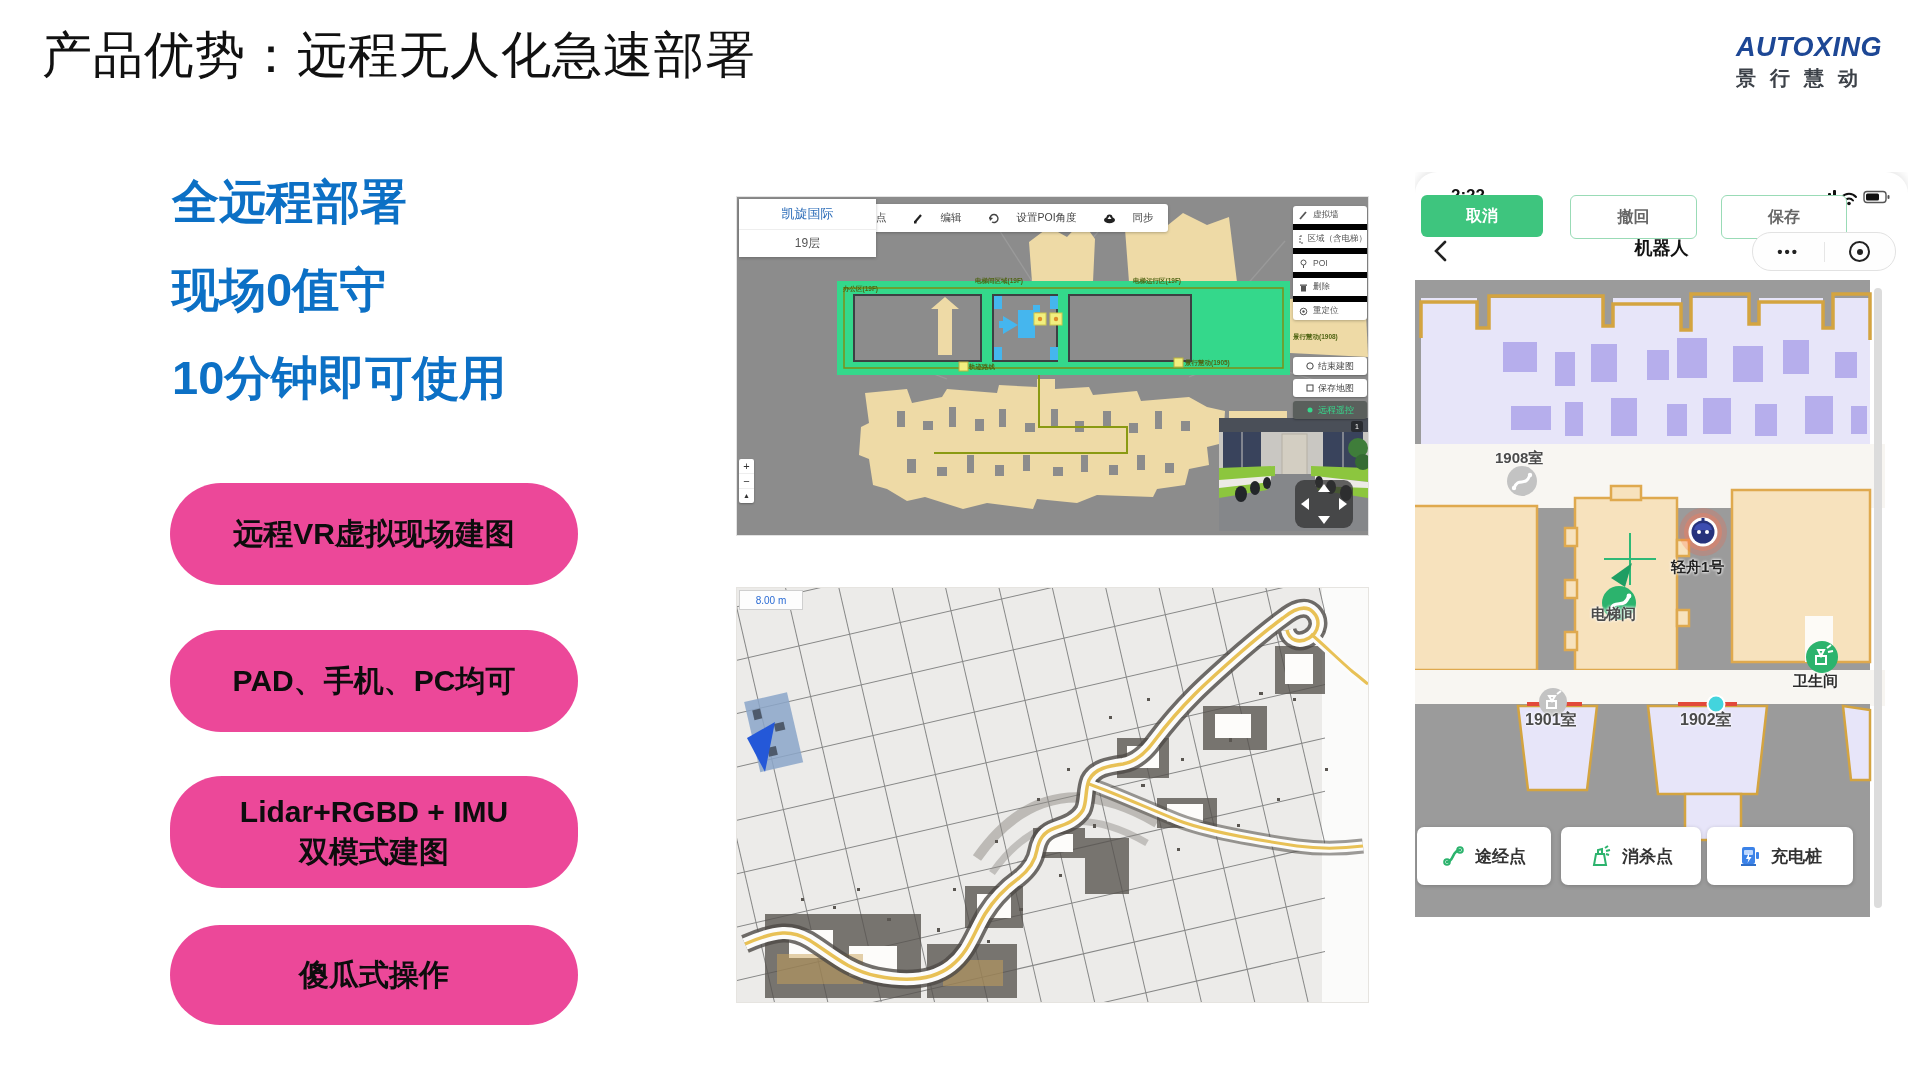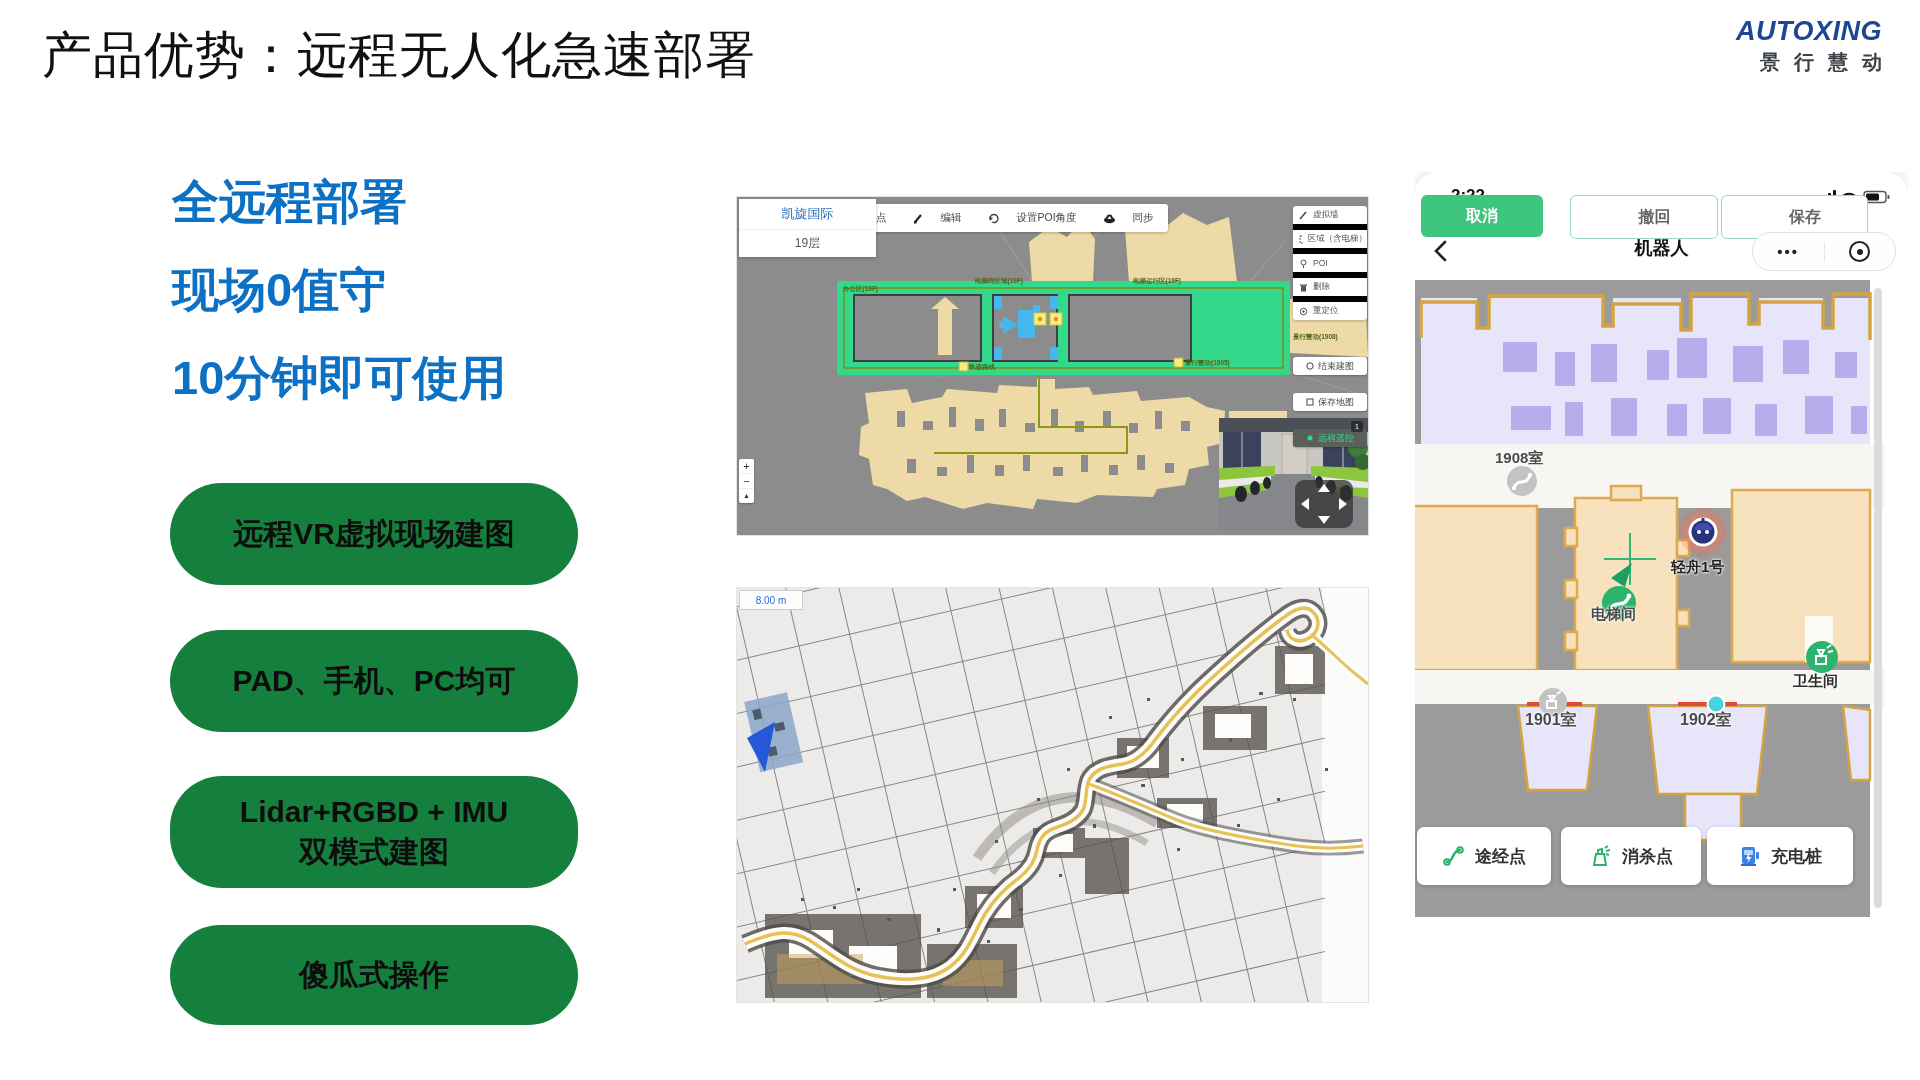--- a/index.html
+++ b/index.html
@@ -2,48 +2,48 @@
 <html><head>
 <meta charset="utf-8">
 <style>
   html,body{margin:0;padding:0;background:#fff;}
   body{width:1920px;height:1080px;position:relative;overflow:hidden;
        font-family:"Liberation Sans",sans-serif;-webkit-font-smoothing:antialiased;}
   .abs{position:absolute;}
 
   
   .slide-title{left:42px;top:22px;font-size:50px;font-weight:400;color:#111;letter-spacing:1px;}
-  .logo{right:38px;top:16px;text-align:right;margin-left:48px;}
+  .logo{right:38px;top:32px;text-align:left;margin-left:48px;}
   .logo .brand{font-size:27px;font-weight:800;font-style:italic;color:#1d4795;letter-spacing:.5px;}
   .logo .cn{margin-top:2px;font-size:20px;font-weight:700;color:#3c4148;letter-spacing:14px;margin-right:-14px;}
 
   
   .hl{left:172px;top:158px;color:#0c70c5;font-weight:800;line-height:88px;font-size:47px;}
-  .pill{left:170px;width:408px;background:#15803d;border-radius:52px;
+  .pill{left:170px;width:408px;background:#ec4899;border-radius:52px;
         display:flex;flex-direction:column;align-items:center;justify-content:center;
         font-size:30px;font-weight:700;color:#0d0d0d;line-height:40px;text-align:center;}
   .pill .l2:empty{display:none;}
 
   
   .console{left:737px;top:197px;width:631px;height:338px;background:#8c8c8c;
            box-shadow:0 0 0 1px #e3e3e3;overflow:hidden;}
   .dropdown{left:2px;top:2px;width:137px;background:#fff;box-shadow:0 1px 3px rgba(0,0,0,.25);z-index:6;}
   .dropdown .r1{height:30px;display:flex;align-items:center;justify-content:center;
                 color:#2b6cb8;font-size:13px;border-bottom:1px solid #eee;}
   .dropdown .r2{height:27px;display:flex;align-items:center;justify-content:center;color:#555;font-size:12px;}
   .ctoolbar{left:56px;top:7px;height:28px;background:#fff;border-radius:3px;z-index:5;
             box-shadow:0 1px 3px rgba(0,0,0,.25);display:flex;align-items:center;padding:0 14px;gap:26px;}
   .ctool{display:flex;align-items:center;gap:17px;font-size:10.5px;color:#444;white-space:nowrap;cursor:pointer;}
   .toolspanel{left:556px;top:9px;width:74px;background:#fff;border-radius:3px;z-index:5;
               box-shadow:0 1px 3px rgba(0,0,0,.25);}
   .toolrow{height:18px;display:flex;align-items:center;gap:5px;padding-left:6px;
            font-size:8.5px;color:#555;border-bottom:6px solid #000000;white-space:nowrap;overflow:hidden;}
   .toolrow:last-child{border-bottom:none;}
   .cactions{left:556px;top:160px;width:74px;z-index:5;}
-  .cact{height:18px;margin-bottom:18px;background:#fff;border-radius:3px;box-shadow:0 1px 2px rgba(0,0,0,.25);
+  .cact{height:18px;margin-bottom:4px;background:#fff;border-radius:3px;box-shadow:0 1px 2px rgba(0,0,0,.25);
         display:flex;align-items:center;justify-content:center;gap:4px;font-size:9px;color:#444;cursor:pointer;}
   .cact.active{background:#5a5f5c;color:#35d98c;}
   .zoomctl{left:2px;top:262px;width:15px;background:#fff;border-radius:2px;z-index:5;
            box-shadow:0 1px 2px rgba(0,0,0,.3);text-align:center;}
   .zoomctl div{height:14px;line-height:14px;font-size:11px;color:#333;border-bottom:1px solid #eee;cursor:pointer;}
   .zoomctl div:last-child{border-bottom:none;font-size:7px;}
   .maplabel{font-size:6.5px;color:#4f6413;z-index:4;white-space:nowrap;font-weight:700;}
   .cam-badge{left:614px;top:224px;width:12px;height:11px;background:rgba(0,0,0,.45);color:#fff;
              font-size:7px;text-align:center;line-height:11px;border-radius:2px;z-index:7;}
 
@@ -69,21 +69,21 @@
   .p-maplabel{font-size:15px;font-weight:700;color:#4a4a4a;z-index:6;white-space:nowrap;
               text-shadow:0 0 3px #fff,0 0 3px #fff;}
   .p-card{top:655px;height:58px;background:#fff;border-radius:7px;box-shadow:0 1px 4px rgba(0,0,0,.2);
           display:flex;align-items:center;justify-content:center;gap:9px;
           font-size:17px;font-weight:700;color:#333;z-index:7;cursor:pointer;}
   .p-sheet{left:0;top:745px;width:493px;height:335px;background:#fff;border-radius:22px 22px 0 0;
            box-shadow:0 -3px 10px rgba(0,0,0,.10);z-index:9;}
   .p-btn{position:absolute;top:23px;height:42px;border-radius:6px;display:flex;align-items:center;
          justify-content:center;font-size:16px;font-weight:700;cursor:pointer;}
   .p-btn.green{background:#3ec57e;color:#fff;border:none;}
-  .p-btn.ghost{background:#fff;border:1.5px solid #99dbb6;color:#666;padding-left:21px;}
+  .p-btn.ghost{background:#fff;border:1.5px solid #99dbb6;color:#666;}
 </style>
 </head>
 <body>
 
 <div class="abs slide-title">产品优势：远程无人化急速部署</div>
 <div class="abs logo">
   <div class="brand">AUTOXING</div>
   <div class="cn">景行慧动</div>
 </div>
 

